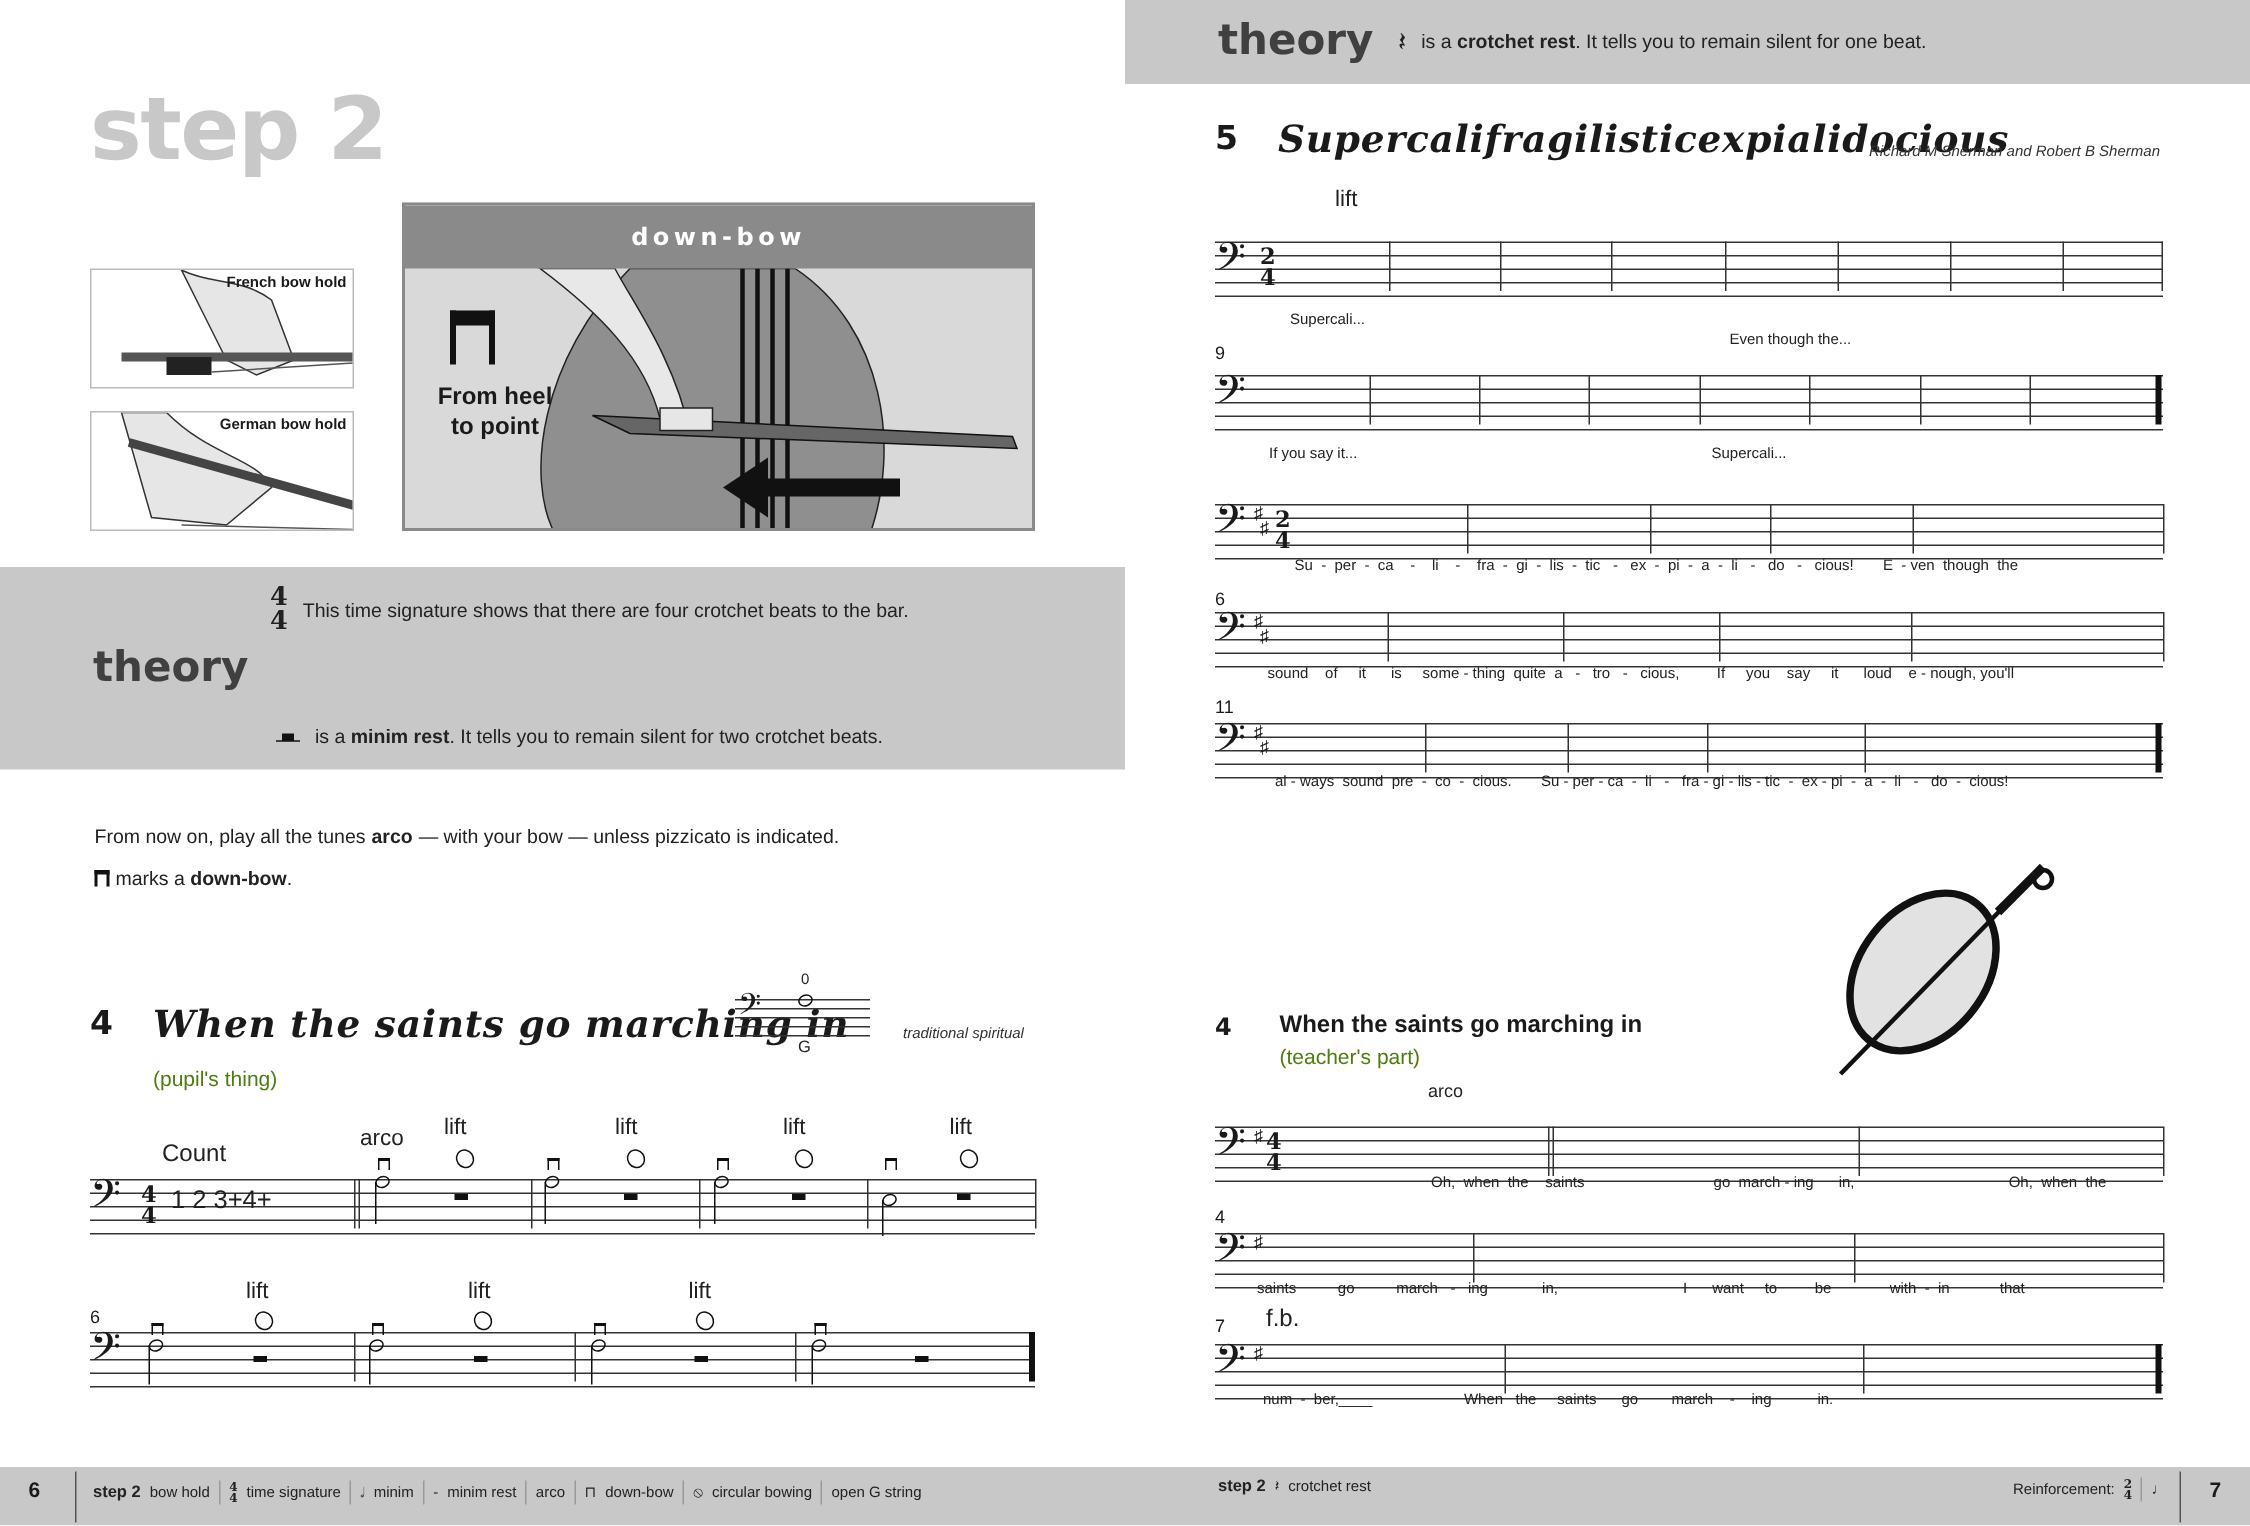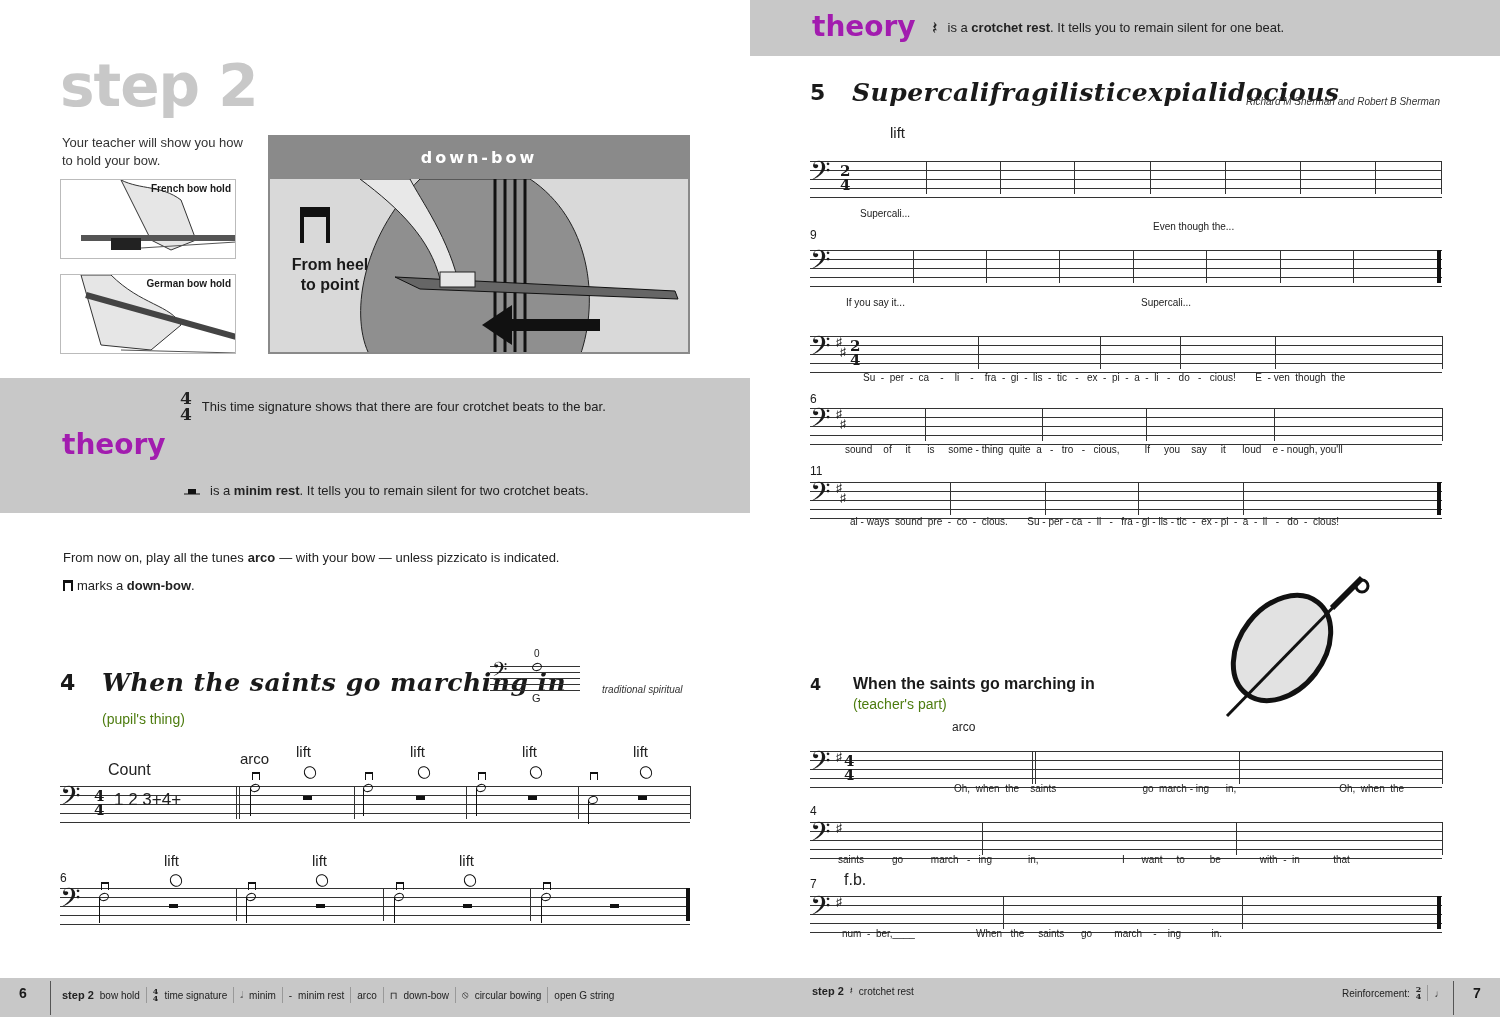--- a/index.html
+++ b/index.html
@@ -23,21 +23,21 @@
   
   .downbow-panel { position: absolute; left: 268px; top: 135px; width: 422px; height: 219px; border: 2px solid #8a8a8a; background: #d9d9d9; overflow: hidden; }
   .downbow-header { height: 42px; background: #8a8a8a; color: #fff; font-weight: bold; font-size: 16px; letter-spacing: 3px; text-align: center; line-height: 42px; font-family: "DejaVu Sans", sans-serif; }
   .downbow-glyph { position: absolute; left: 30px; top: 70px; width: 30px; height: 36px; border-top: 10px solid #111; border-left: 4px solid #111; border-right: 4px solid #111; }
   .downbow-caption { position: absolute; left: 10px; top: 118px; width: 100px; text-align: center; font-weight: bold; font-size: 16px; line-height: 20px; }
 
   
   .theory-banner { position: absolute; background: #c8c8c8; }
   .theory-left { left: 0; top: 378px; width: 750px; height: 135px; }
   .theory-right { left: 0; top: 0; width: 750px; height: 56px; }
-  .theory-word { position: absolute; font-family: "DejaVu Sans", sans-serif; font-weight: bold; font-size: 28px; color: #a21caf; }
+  .theory-word { position: absolute; font-family: "DejaVu Sans", sans-serif; font-weight: bold; font-size: 28px; color: #404040; }
   .theory-row { position: absolute; font-size: 13px; color: #222; display: flex; align-items: center; gap: 10px; }
   .theory-row b { font-weight: bold; }
   .timesig { font-family: "DejaVu Serif", serif; font-weight: bold; font-size: 17px; line-height: 16px; display: inline-flex; flex-direction: column; align-items: center; }
 
   
   .body-line { position: absolute; left: 63px; font-size: 13px; color: #222; display: flex; align-items: center; gap: 4px; }
   .db-mini { display: inline-block; width: 10px; height: 11px; border-top: 3px solid #111; border-left: 2px solid #111; border-right: 2px solid #111; }
 
   
   .song-num { position: absolute; font-size: 22px; font-weight: bold; font-family: "DejaVu Sans", sans-serif; }
@@ -75,21 +75,20 @@
   .footer-items { position: absolute; top: 9px; font-size: 10px; color: #222; display: flex; align-items: center; gap: 6px; white-space: nowrap; }
   .footer-items .divider { width: 1px; height: 16px; background: #999; }
   .footer-items b { font-weight: bold; font-size: 11px; }
 </style>
 </head>
 <body>
 
 <div class="page page-left">
 
   <div class="step-title">step 2</div>
-  <div class="intro-text">Your teacher will show you how to hold your bow.</div>
 
   <div class="bow-hold bow-german">
     <svg width="176" height="80">
       <path d="M20 0 L 50 0 C 80 30, 110 30, 120 50 L 90 75 L 40 70 Z" fill="#e6e6e6" stroke="#333"></path>
       <line x1="25" y1="20" x2="175" y2="62" stroke="#444" stroke-width="6"></line>
       <line x1="60" y1="75" x2="175" y2="78" stroke="#555"></line>
     </svg>
     <span class="label">German bow hold</span>
   </div>
   <div class="bow-hold bow-french">

